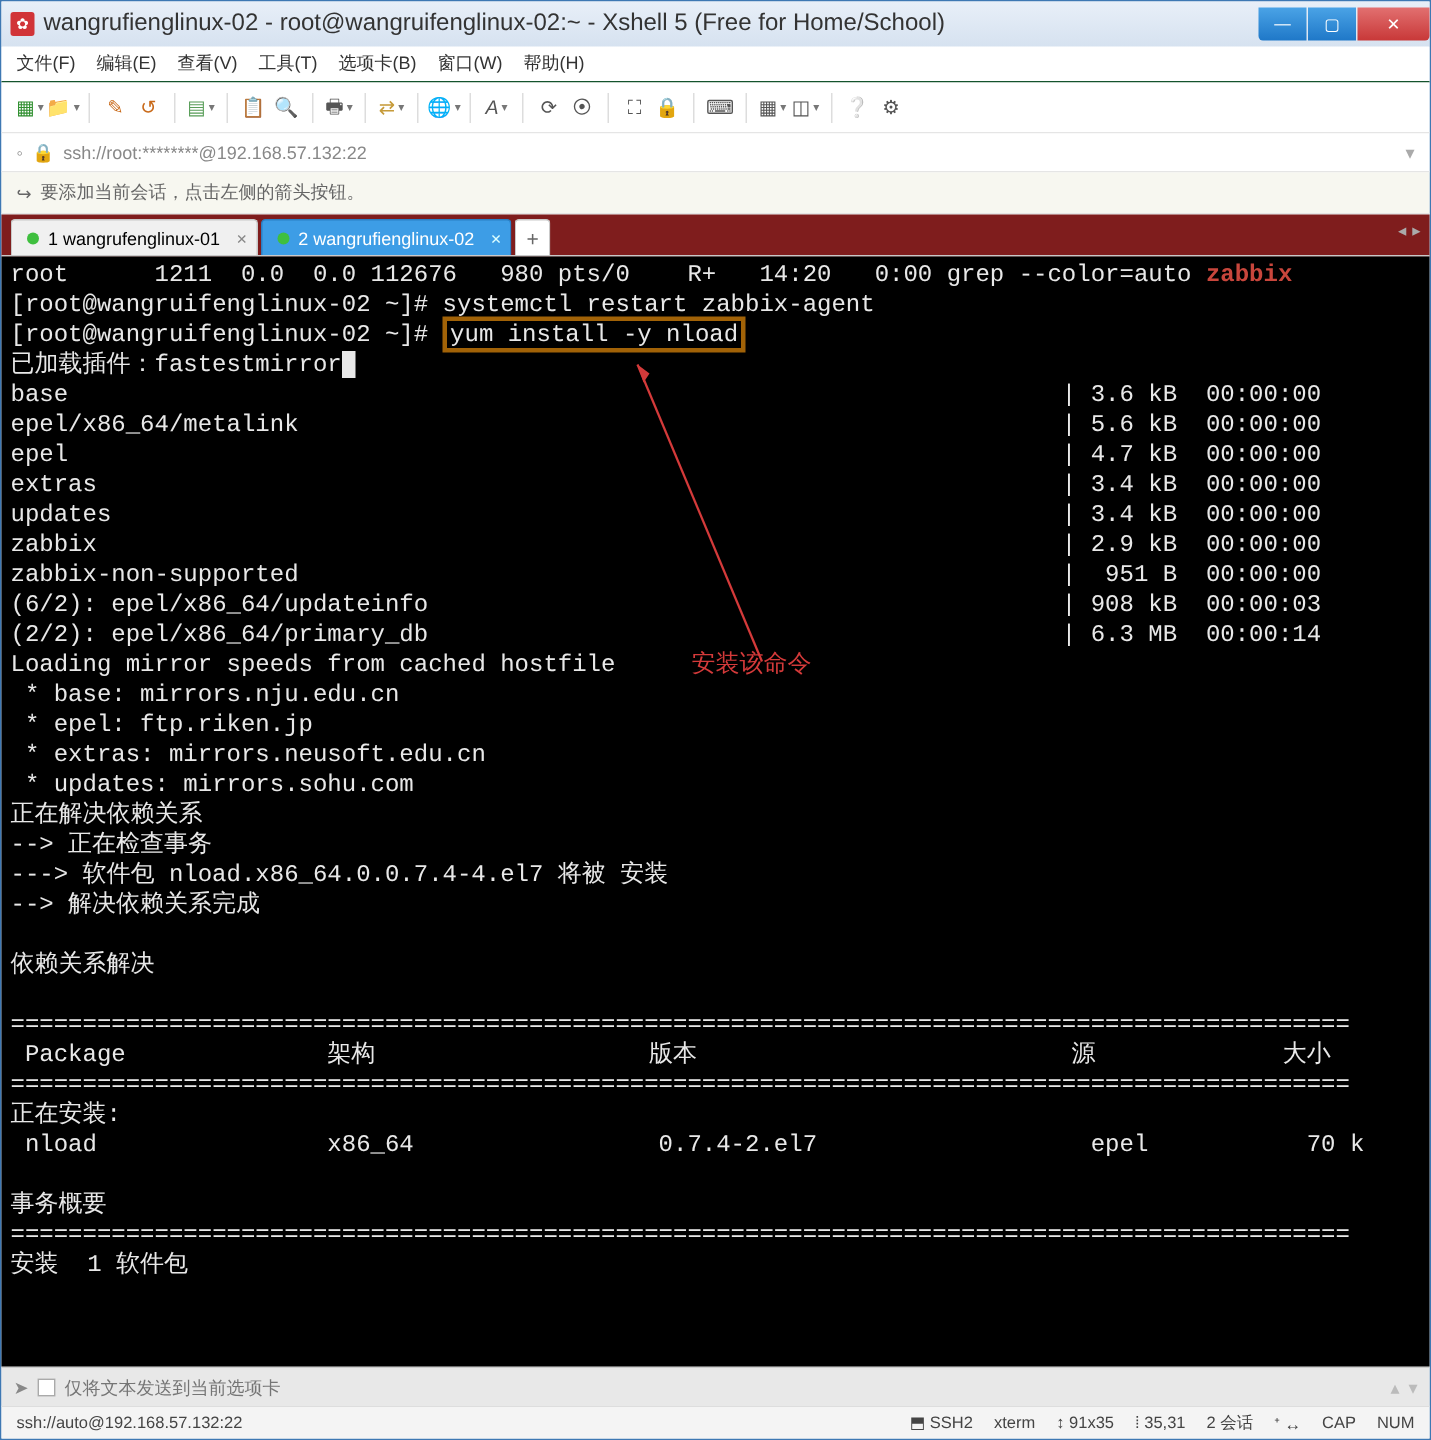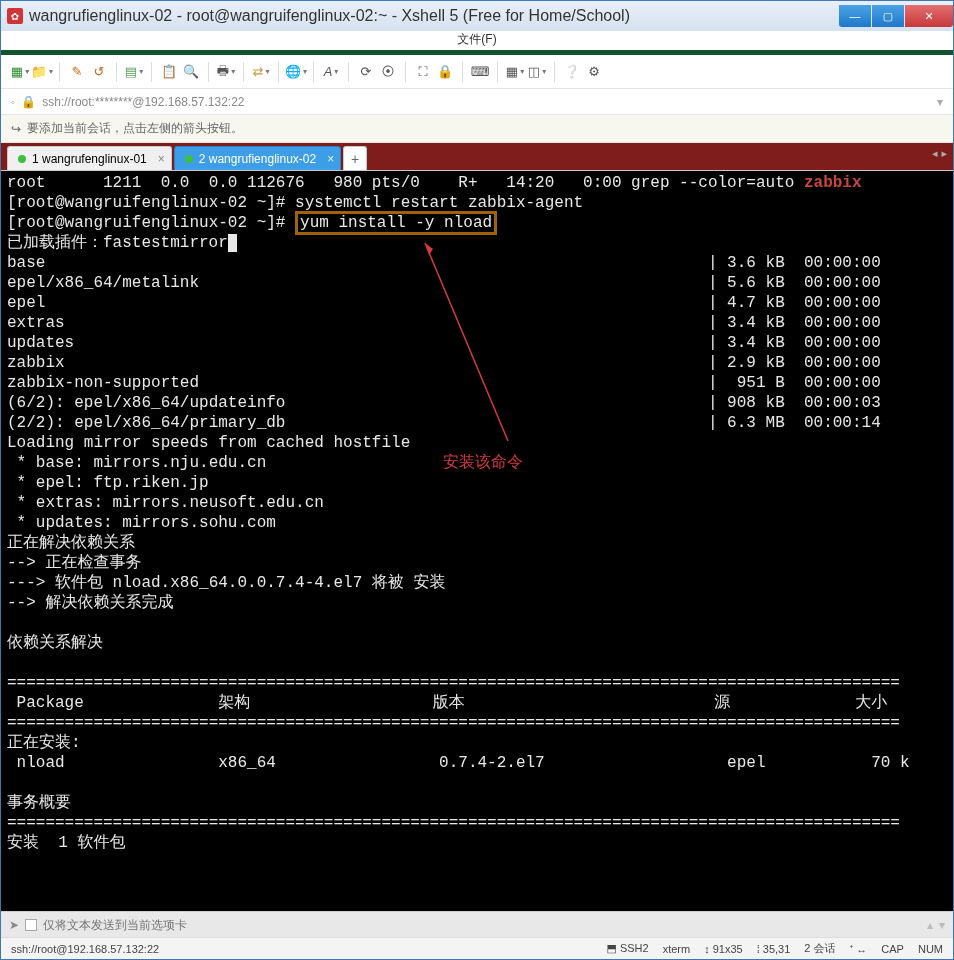--- a/index.html
+++ b/index.html
@@ -6,21 +6,21 @@
 body { font-family: "Microsoft YaHei", Tahoma, Arial, sans-serif; font-size: 12px; background: #f0f0f0; width: 954px; height: 960px; overflow: hidden; }
 .window { width: 954px; height: 960px; border: 1px solid #3e78b3; background: #fff; display: flex; flex-direction: column; }
 .titlebar { height: 30px; background: linear-gradient(#e8eff8, #d6e2f0); display: flex; align-items: center; padding: 0 0 0 6px; position: relative; }
 .titlebar .appicon { width: 16px; height: 16px; background: #d13438; border-radius: 2px; margin-right: 6px; display:flex;align-items:center;justify-content:center;color:#fff;font-size:10px;}
 .titlebar .title { color: #333; font-size: 16px; flex: 1; }
 .winbtns { display: flex; height: 22px; }
 .winbtn { width: 32px; height: 22px; display: flex; align-items: center; justify-content: center; color: #fff; font-size: 11px; }
 .winbtn.min { background: linear-gradient(#4aa3e6,#1f78c8); border-radius: 0 0 0 3px;}
 .winbtn.max { background: linear-gradient(#4aa3e6,#1f78c8); margin-left:1px;}
 .winbtn.close { background: linear-gradient(#e27070,#c83838); border-radius: 0 0 3px 0; margin-left:1px; width:48px;}
-.menubar { height: 24px; background: #fff; display: flex; align-items: center; padding: 0 10px; gap: 14px; color: #333; border-bottom: 5px solid #14532d; flex-direction: column; }
+.menubar { height: 24px; background: #fff; display: flex; align-items: center; padding: 0 10px; gap: 14px; color: #333; border-bottom: 1px solid #14532d; }
 .menubar span { cursor: default; }
 .toolbar { height: 34px; background: #fff; display: flex; align-items: center; padding: 0 10px; gap: 4px; border-bottom: 1px solid #e5e5e5; }
 .tbicon { width: 18px; height: 18px; display: inline-flex; align-items: center; justify-content: center; color: #555; font-size: 13px; position: relative; }
 .tbicon.dropdown::after { content: "▾"; font-size: 8px; color: #777; margin-left: 2px; }
 .tbsep { width: 1px; height: 20px; background: #ddd; margin: 0 4px; }
 .addressbar { height: 26px; background: #fff; display: flex; align-items: center; padding: 0 10px; border-bottom: 1px solid #e5e5e5; color: #888; gap: 6px; }
 .addressbar .lock { color: #888; }
 .infobar { height: 28px; background: #f7f7f0; display: flex; align-items: center; padding: 0 10px; color: #666; gap: 6px; border-bottom: 1px solid #e5e5e5; }
 .tabstrip { height: 28px; background: #7f1d1d; display: flex; align-items: flex-end; padding: 0 6px; border-bottom: 1px solid #c9c9c9; position: relative; }
 .tab { height: 24px; padding: 0 24px 0 10px; display: flex; align-items: center; background: #fff; border: 1px solid #c9c9c9; border-bottom: none; margin-right: 2px; position: relative; border-radius: 3px 3px 0 0; font-size: 12px; }
@@ -168,32 +168,32 @@
 <span>正在安装:</span>
 <span> nload                x86_64                 0.7.4-2.el7                   epel           70 k</span>
 <span></span>
 <span>事务概要</span>
 <span>=============================================================================================</span>
 <span>安装  1 软件包</span>
 <svg class="arrow" style="left:412px; top:60px;" width="120" height="220">
         <line x1="95" y1="210" x2="12" y2="12" stroke="#d43a3a" stroke-width="1.5"></line>
         <polygon points="12,12 20,18 16,24" fill="#d43a3a"></polygon>
       </svg>
-<span class="ann" style="left:442px; top:262px;margin-top:20px;">安装该命令</span></div>
+<span class="ann" style="left:460px; top:262px;">安装该命令</span></div>
 
   <div class="inputbar">
     <span>➤</span>
     <span class="chk"></span>
     <input placeholder="仅将文本发送到当前选项卡" style="">
     <span class="arr">▴</span>
     <span class="arr">▾</span>
   </div>
 
   <div class="statusbar">
-    <span>ssh://root@192.168.57.132:22</span>
+    <span>ssh://auto@192.168.57.132:22</span>
     <span class="spacer"></span>
     <span>⬒ <span>SSH2</span></span>
     <span>xterm</span>
     <span>↕ <span>91x35</span></span>
     <span>⁞ <span>35,31</span></span>
     <span>2 会话</span>
     <span>⁺ ↔</span>
     <span>CAP</span>
     <span>NUM</span>
   </div>

